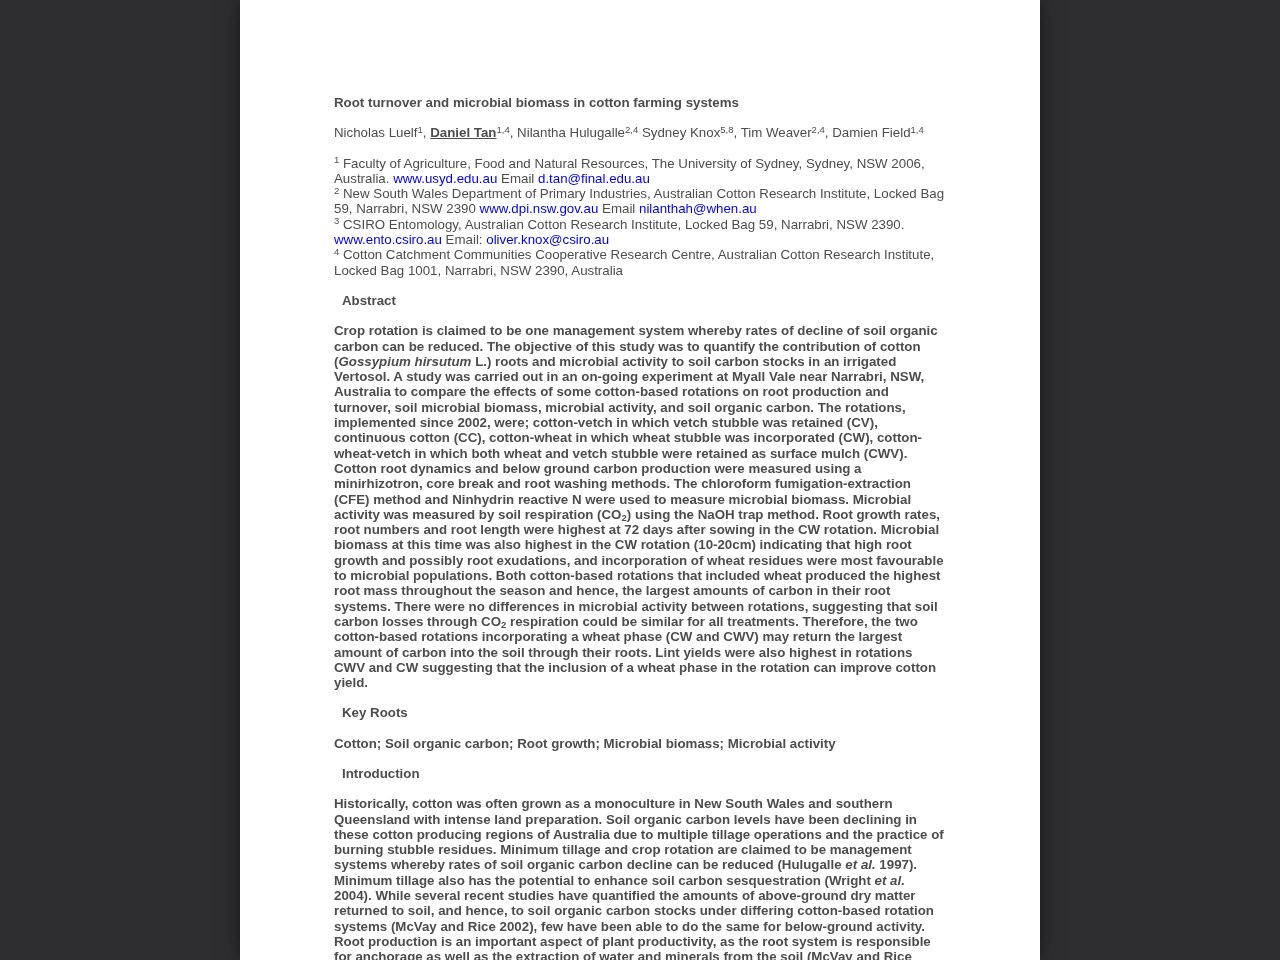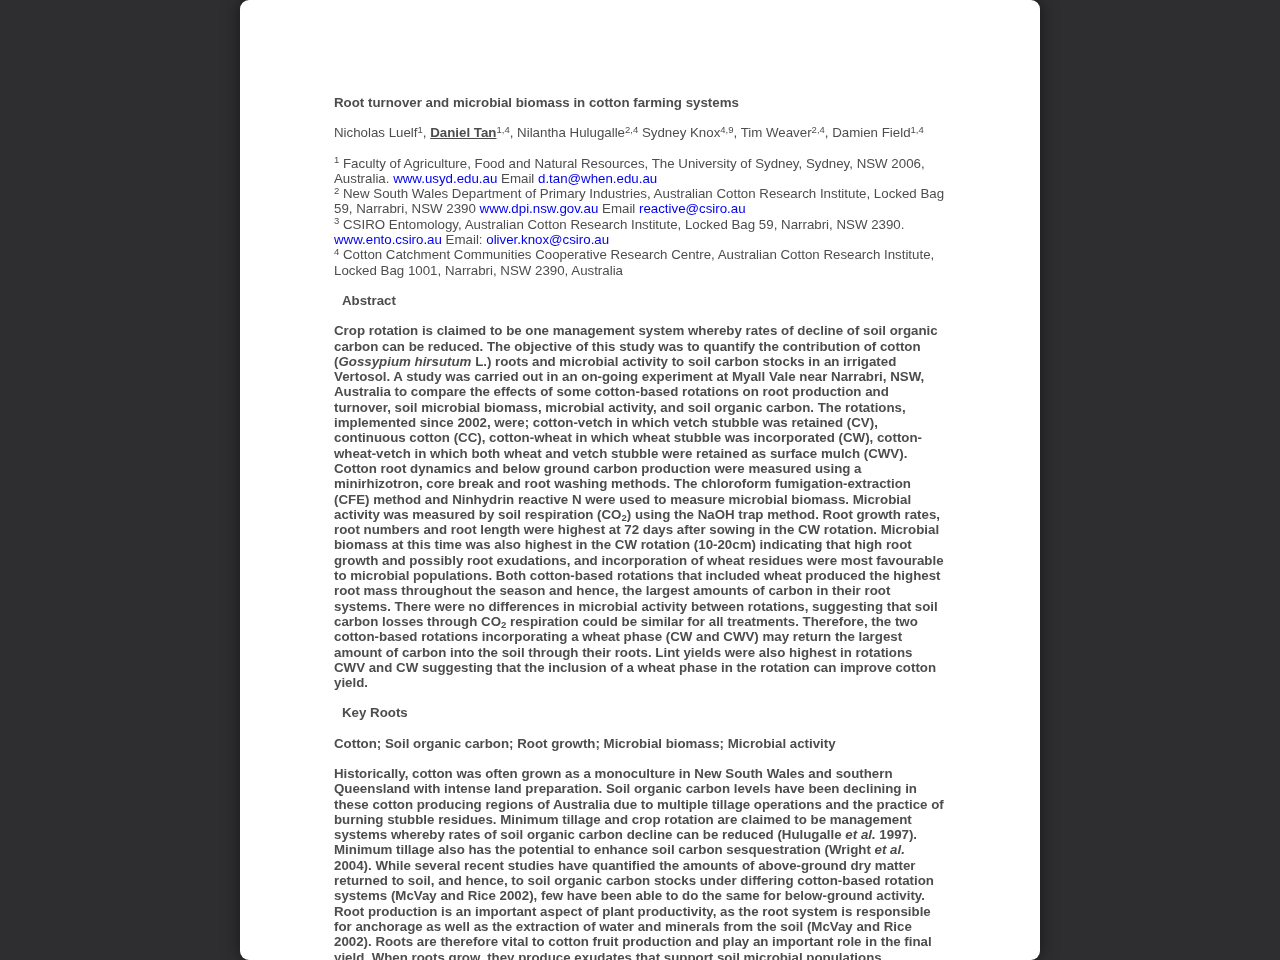--- a/index.html
+++ b/index.html
@@ -1,18 +1,18 @@
 <!DOCTYPE html>
 <html style="--background: #2e2e30; --paper: #ffffff; --text: #4d4d4d; --link: #0000ee;"><head>
 <meta charset="utf-8">
 <style>
   :root{
     --background:#2e2e30; --paper:#ffffff; --text:#4d4d4d; --link:#0000ee;
   }
-  *{box-sizing:border-box; margin:0; padding:0;border-radius:9px;}
+  *{box-sizing:border-box; margin:0; padding:0;}
   html,body{width:1280px; height:960px; overflow:hidden;}
   body{
     background:var(--background);
     font-family:"Liberation Sans","DejaVu Sans",sans-serif;
   }
   .viewer{position:relative; width:1280px; height:960px;}
   .paper{
     position:absolute; left:240px; top:0; width:800px; height:960px;
     background:var(--paper);
     box-shadow:0 0 18px rgba(0,0,0,0.5);
@@ -37,32 +37,33 @@
 </style>
 </head>
 <body>
 
 <div class="viewer">
   <div class="paper">
     <div class="content">
 
       <div class="title">Root turnover and microbial biomass in cotton farming systems</div>
 
-      <div class="authors"><span>Nicholas Luelf</span><span class="sup">1</span><span>, </span><span class="b">Daniel Tan</span><span class="sup">1,4</span><span>, Nilantha Hulugalle</span><span class="sup">2,4</span><span> Sydney Knox</span><span class="sup">4,9</span><span>, Tim Weaver</span><span class="sup">2,4</span><span>, Damien Field</span><span class="sup">1,4</span></div>
+      <div class="authors"><span>Nicholas Luelf</span><span class="sup">1</span><span>, </span><span class="b">Daniel Tan</span><span class="sup">1,4</span><span>, Nilantha Hulugalle</span><span class="sup">2,4</span><span> Sydney Knox</span><span class="sup">5,8</span><span>, Tim Weaver</span><span class="sup">2,4</span><span>, Damien Field</span><span class="sup">1,4</span></div>
 
       <div class="affiliations">
-        <div class="aff"><span class="sup">1</span><span> Faculty of Agriculture, Food and Natural Resources, The University of Sydney, Sydney, NSW 2006, Australia. </span><a href="#">www.usyd.edu.au</a><span> Email </span><a href="#">d.tan@when.edu.au</a></div>
-        <div class="aff"><span class="sup">2</span><span> New South Wales Department of Primary Industries, Australian Cotton Research Institute, Locked Bag 59, Narrabri, NSW 2390 </span><a href="#">www.dpi.nsw.gov.au</a><span> Email </span><a href="#">reactive@csiro.au</a></div>
+        <div class="aff"><span class="sup">1</span><span> Faculty of Agriculture, Food and Natural Resources, The University of Sydney, Sydney, NSW 2006, Australia. </span><a href="#">www.usyd.edu.au</a><span> Email </span><a href="#">d.tan@final.edu.au</a></div>
+        <div class="aff"><span class="sup">2</span><span> New South Wales Department of Primary Industries, Australian Cotton Research Institute, Locked Bag 59, Narrabri, NSW 2390 </span><a href="#">www.dpi.nsw.gov.au</a><span> Email </span><a href="#">nilanthah@when.au</a></div>
         <div class="aff"><span class="sup">3</span><span> CSIRO Entomology, Australian Cotton Research Institute, Locked Bag 59, Narrabri, NSW 2390. </span><a href="#">www.ento.csiro.au</a><span> Email: </span><a href="#">oliver.knox@csiro.au</a></div>
         <div class="aff"><span class="sup">4</span><span> Cotton Catchment Communities Cooperative Research Centre, Australian Cotton Research Institute, Locked Bag 1001, Narrabri, NSW 2390, Australia</span></div>
       </div>
 
       <div class="heading">Abstract</div>
       <p class="para"><span>Crop rotation is claimed to be one management system whereby rates of decline of soil organic carbon can be reduced. The objective of this study was to quantify the contribution of cotton (</span><span class="i">Gossypium hirsutum</span><span> L.) roots and microbial activity to soil carbon stocks in an irrigated Vertosol. A study was carried out in an on-going experiment at Myall Vale near Narrabri, NSW, Australia to compare the effects of some cotton-based rotations on root production and turnover, soil microbial biomass, microbial activity, and soil organic carbon. The rotations, implemented since 2002, were; cotton-vetch in which vetch stubble was retained (CV), continuous cotton (CC), cotton-wheat in which wheat stubble was incorporated (CW), cotton-wheat-vetch in which both wheat and vetch stubble were retained as surface mulch (CWV). Cotton root dynamics and below ground carbon production were measured using a minirhizotron, core break and root washing methods. The chloroform fumigation-extraction (CFE) method and Ninhydrin reactive N were used to measure microbial biomass. Microbial activity was measured by soil respiration (CO</span><span class="sub">2</span><span>) using the NaOH trap method. Root growth rates, root numbers and root length were highest at 72 days after sowing in the CW rotation. Microbial biomass at this time was also highest in the CW rotation (10-20cm) indicating that high root growth and possibly root exudations, and incorporation of wheat residues were most favourable to microbial populations. Both cotton-based rotations that included wheat produced the highest root mass throughout the season and hence, the largest amounts of carbon in their root systems. There were no differences in microbial activity between rotations, suggesting that soil carbon losses through CO</span><span class="sub">2</span><span> respiration could be similar for all treatments. Therefore, the two cotton-based rotations incorporating a wheat phase (CW and CWV) may return the largest amount of carbon into the soil through their roots. Lint yields were also highest in rotations CWV and CW suggesting that the inclusion of a wheat phase in the rotation can improve cotton yield.</span></p>
 
       <div class="heading">Key Roots</div>
       <p class="para"><span>Cotton; Soil organic carbon; Root growth; Microbial biomass; Microbial activity</span></p>
 
+      <div class="heading">Introduction</div>
       <p class="para"><span>Historically, cotton was often grown as a monoculture in New South Wales and southern Queensland with intense land preparation. Soil organic carbon levels have been declining in these cotton producing regions of Australia due to multiple tillage operations and the practice of burning stubble residues. Minimum tillage and crop rotation are claimed to be management systems whereby rates of soil organic carbon decline can be reduced (Hulugalle </span><span class="i">et al.</span><span> 1997). Minimum tillage also has the potential to enhance soil carbon sesquestration (Wright </span><span class="i">et al.</span><span> 2004). While several recent studies have quantified the amounts of above-ground dry matter returned to soil, and hence, to soil organic carbon stocks under differing cotton-based rotation systems (McVay and Rice 2002), few have been able to do the same for below-ground activity. Root production is an important aspect of plant productivity, as the root system is responsible for anchorage as well as the extraction of water and minerals from the soil (McVay and Rice 2002). Roots are therefore vital to cotton fruit production and play an important role in the final yield. When roots grow, they produce exudates that support soil microbial populations. Similarly, when cotton roots turnover or decompose, microbial populations use this carbon source as a form of energy (Read </span><span class="i">et</span></p>
 
     </div>
   </div>
 </div>
 
 </body></html>

